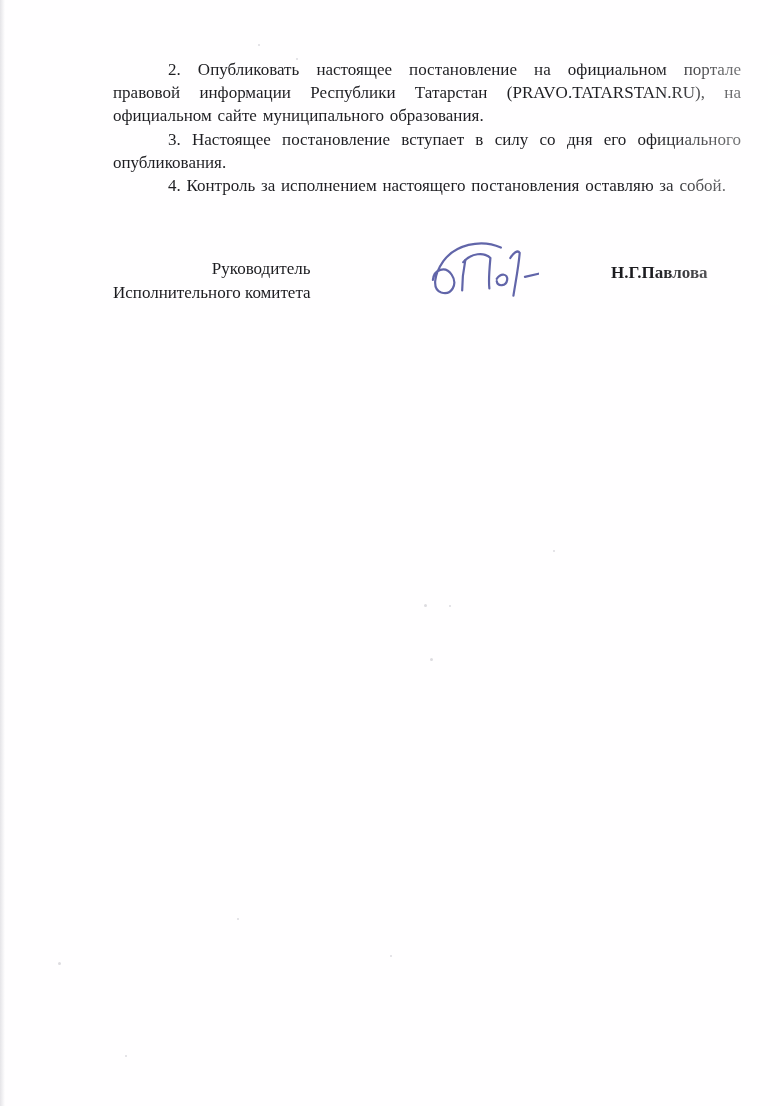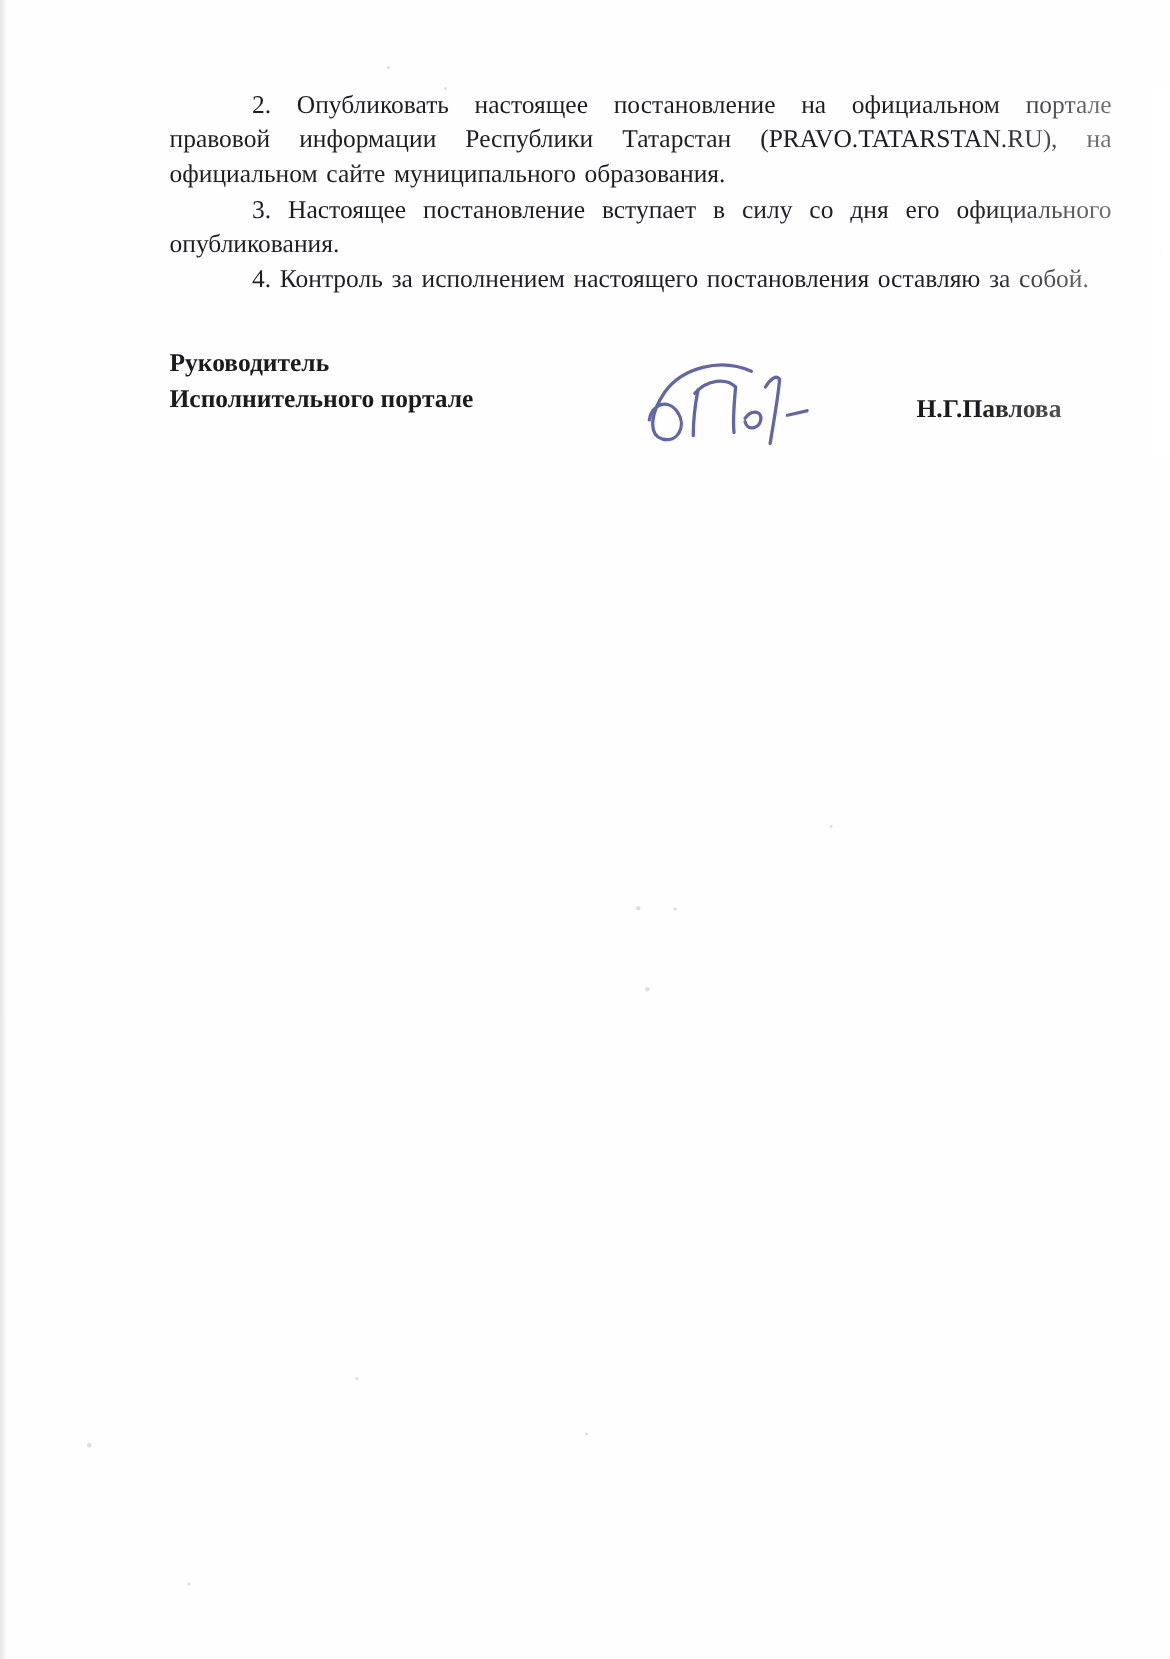--- a/index.html
+++ b/index.html
@@ -20,23 +20,24 @@
   }
   .content {
     position: absolute; left: 113px; top: 58px; width: 628px;
     color: #1e1e22;
     font-size: 17px; line-height: 23.2px;
     text-align: justify;
   }
   .para { margin: 0; text-indent: 55px; word-spacing: 1.5px; }
   .sig-block { position: absolute; left: 0; top: 0; width: 780px; height: 0; }
   .sig-titles {
-    position: absolute; left: 113px; top: 230px;
-    font-weight: bold; font-size: 17px; line-height: 23.5px; color: #1b1b1f;
+    position: absolute; left: 113px; top: 257px;
+    font-weight: normal; font-size: 17px; line-height: 23.5px; color: #1b1b1f;
     white-space: nowrap;
+    text-align: right;
   }
   .signature-svg { position: absolute; left: 423px; top: 235px; width: 116px; height: 68px; }
   .sig-name {
     position: absolute; left: 611px; top: 263px;
     font-weight: bold; font-size: 17px; color: #1b1b1f; white-space: nowrap;
   }
   .fade-right {
     position: absolute; top: 55px; right: 0; width: 130px; height: 250px;
     background: linear-gradient(to right, rgba(255,255,255,0), rgba(255,255,255,0.55));
     pointer-events: none;
@@ -55,21 +56,21 @@
 
   <div class="content">
     <p class="para">2. Опубликовать настоящее постановление на официальном портале правовой информации Республики Татарстан (PRAVO.TATARSTAN.RU), на официальном сайте муниципального образования.</p>
     <p class="para">3. Настоящее постановление вступает в силу со дня его официального опубликования.</p>
     <p class="para">4. Контроль за исполнением настоящего постановления оставляю за собой.</p>
   </div>
 
   <div class="sig-block">
     <div class="sig-titles">
       <div>Руководитель</div>
-      <div>Исполнительного портале</div>
+      <div>Исполнительного комитета</div>
     </div>
 
     <svg class="signature-svg" viewBox="0 0 110 65" xmlns="http://www.w3.org/2000/svg">
       <g fill="none" stroke-width="2.1" stroke-linecap="round" stroke-linejoin="round" opacity="0.88" stroke="#4c509e">
         <path d="M 74 12 C 54 3, 30 10, 19 25 C 10 38, 8 52, 17 55 C 27 58, 33 47, 27 38 C 21 29, 10 33, 9 43"></path>
         <path d="M 40 24 C 38 34, 37 45, 37 53"></path>
         <path d="M 38 26 C 46 17, 58 16, 64 22 C 63 33, 62 43, 63 51"></path>
         <path d="M 70 42 C 74 36, 81 37, 80 43 C 79 49, 71 50, 70 44"></path>
         <path d="M 83 22 C 86 17, 90 14, 92 17 C 91 30, 88 45, 86 58"></path>
         <path d="M 97 40 L 110 37"></path>

